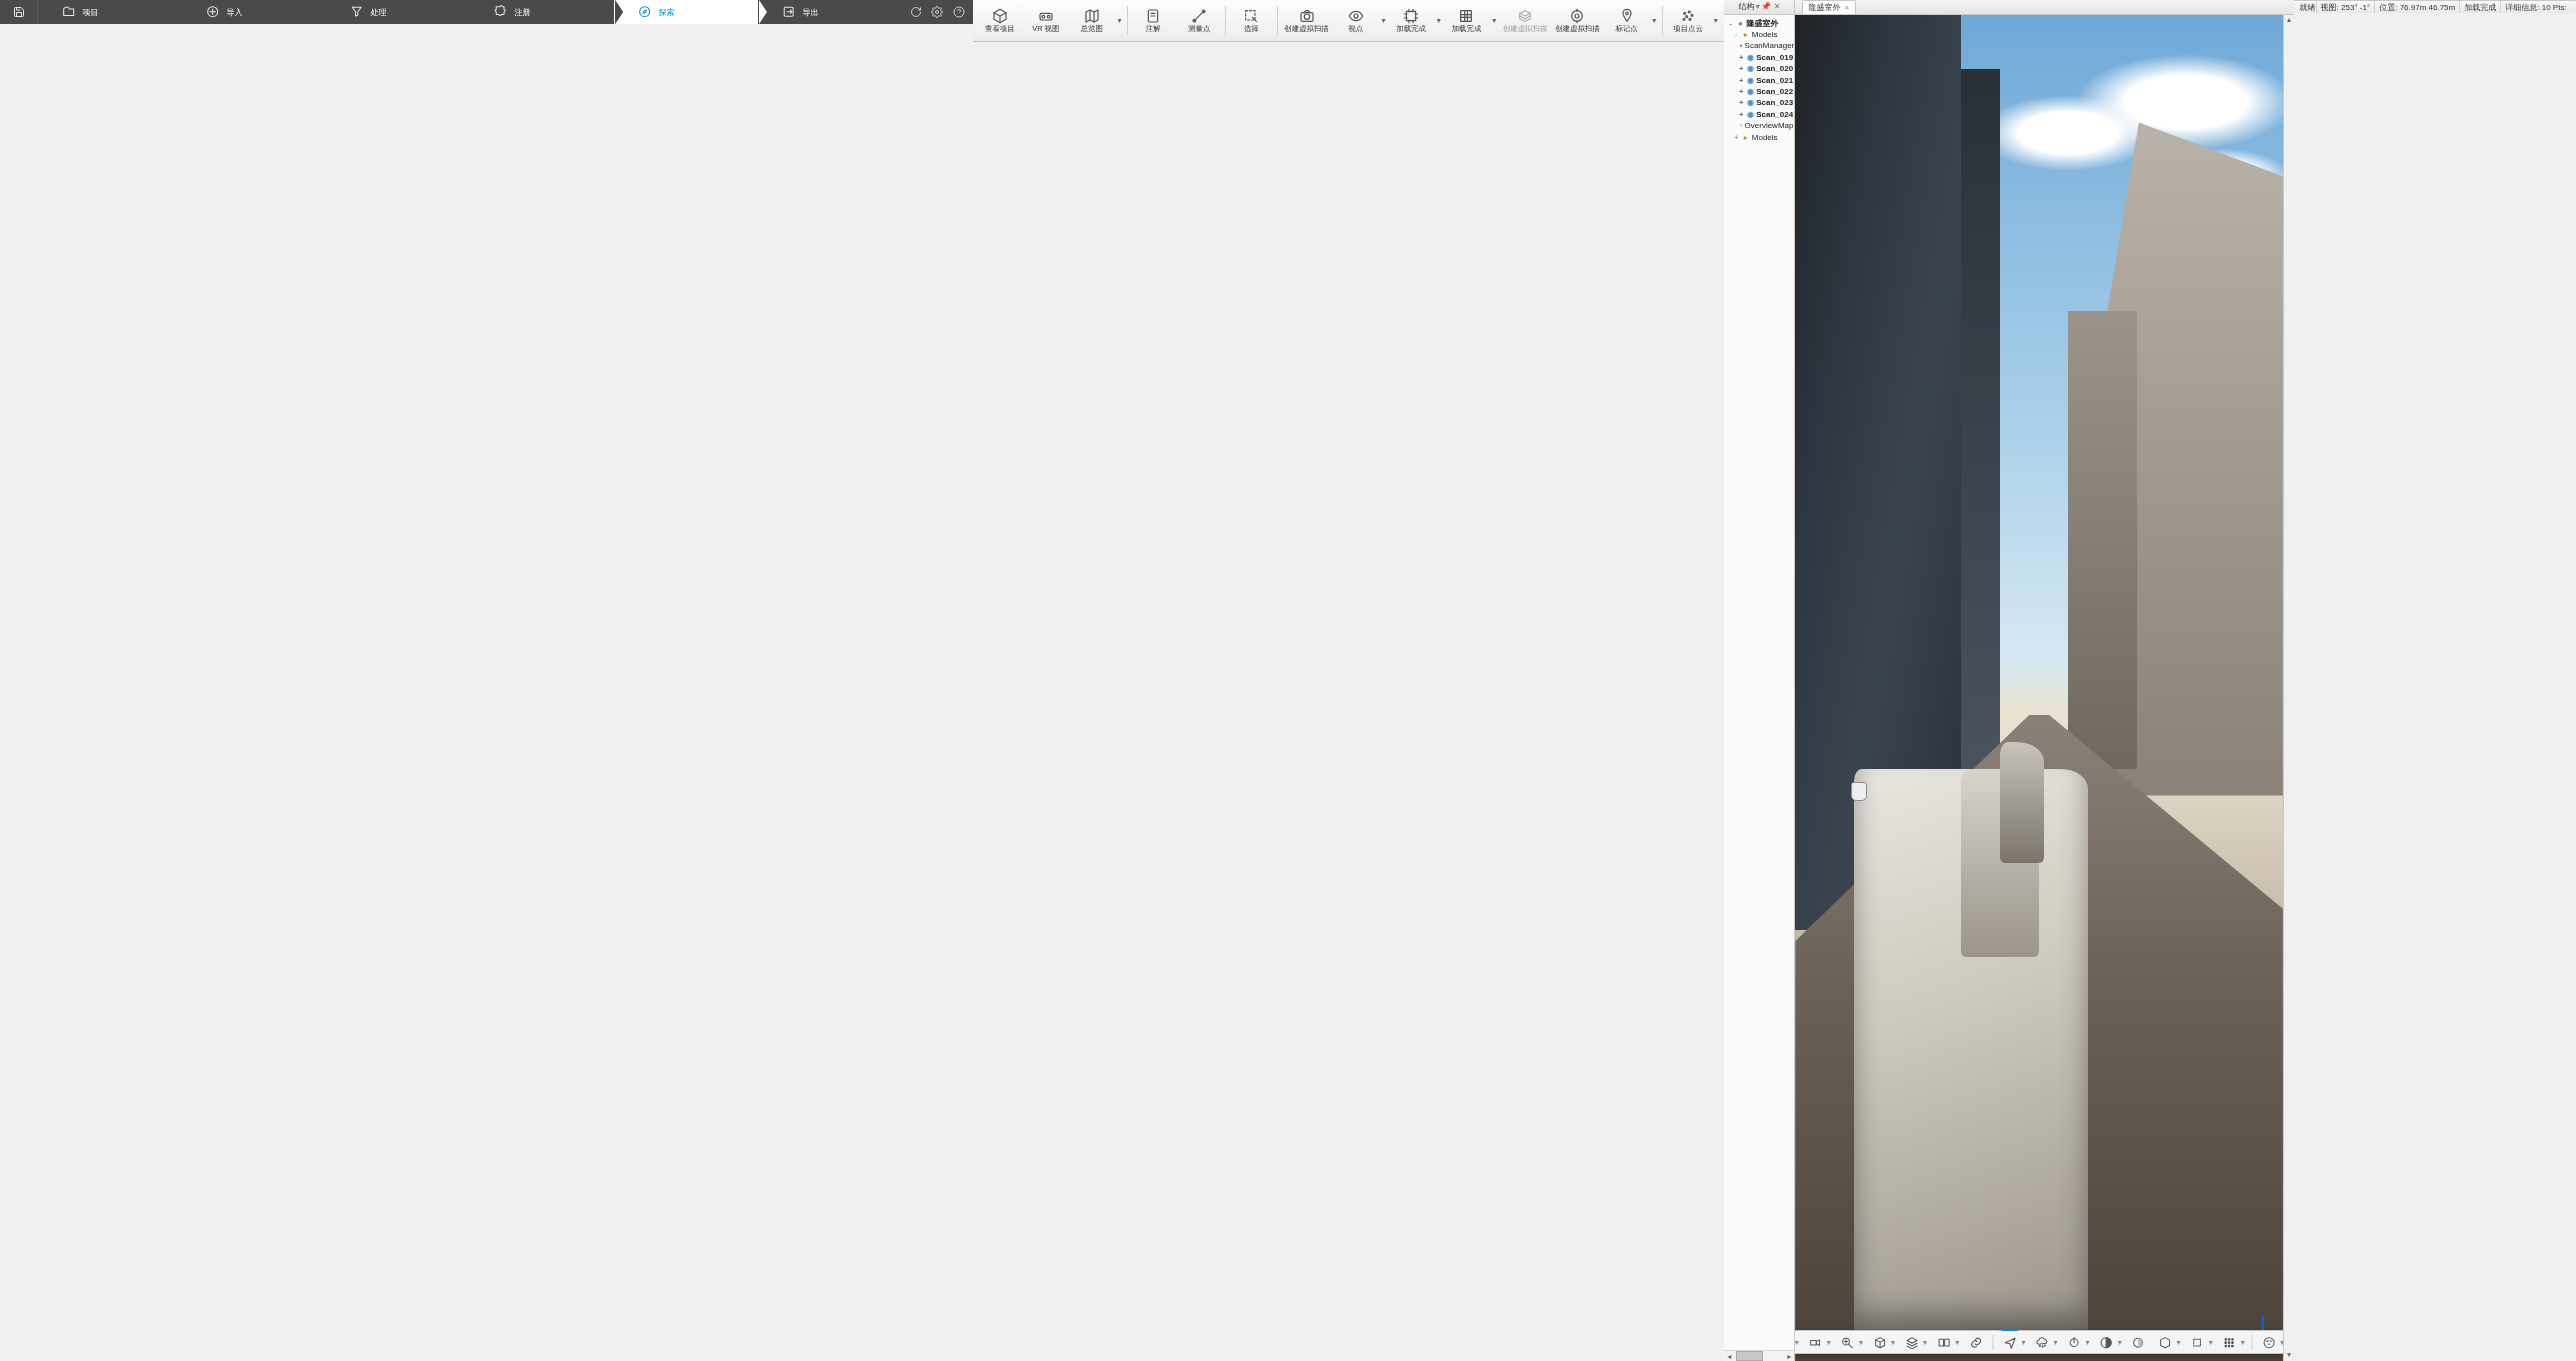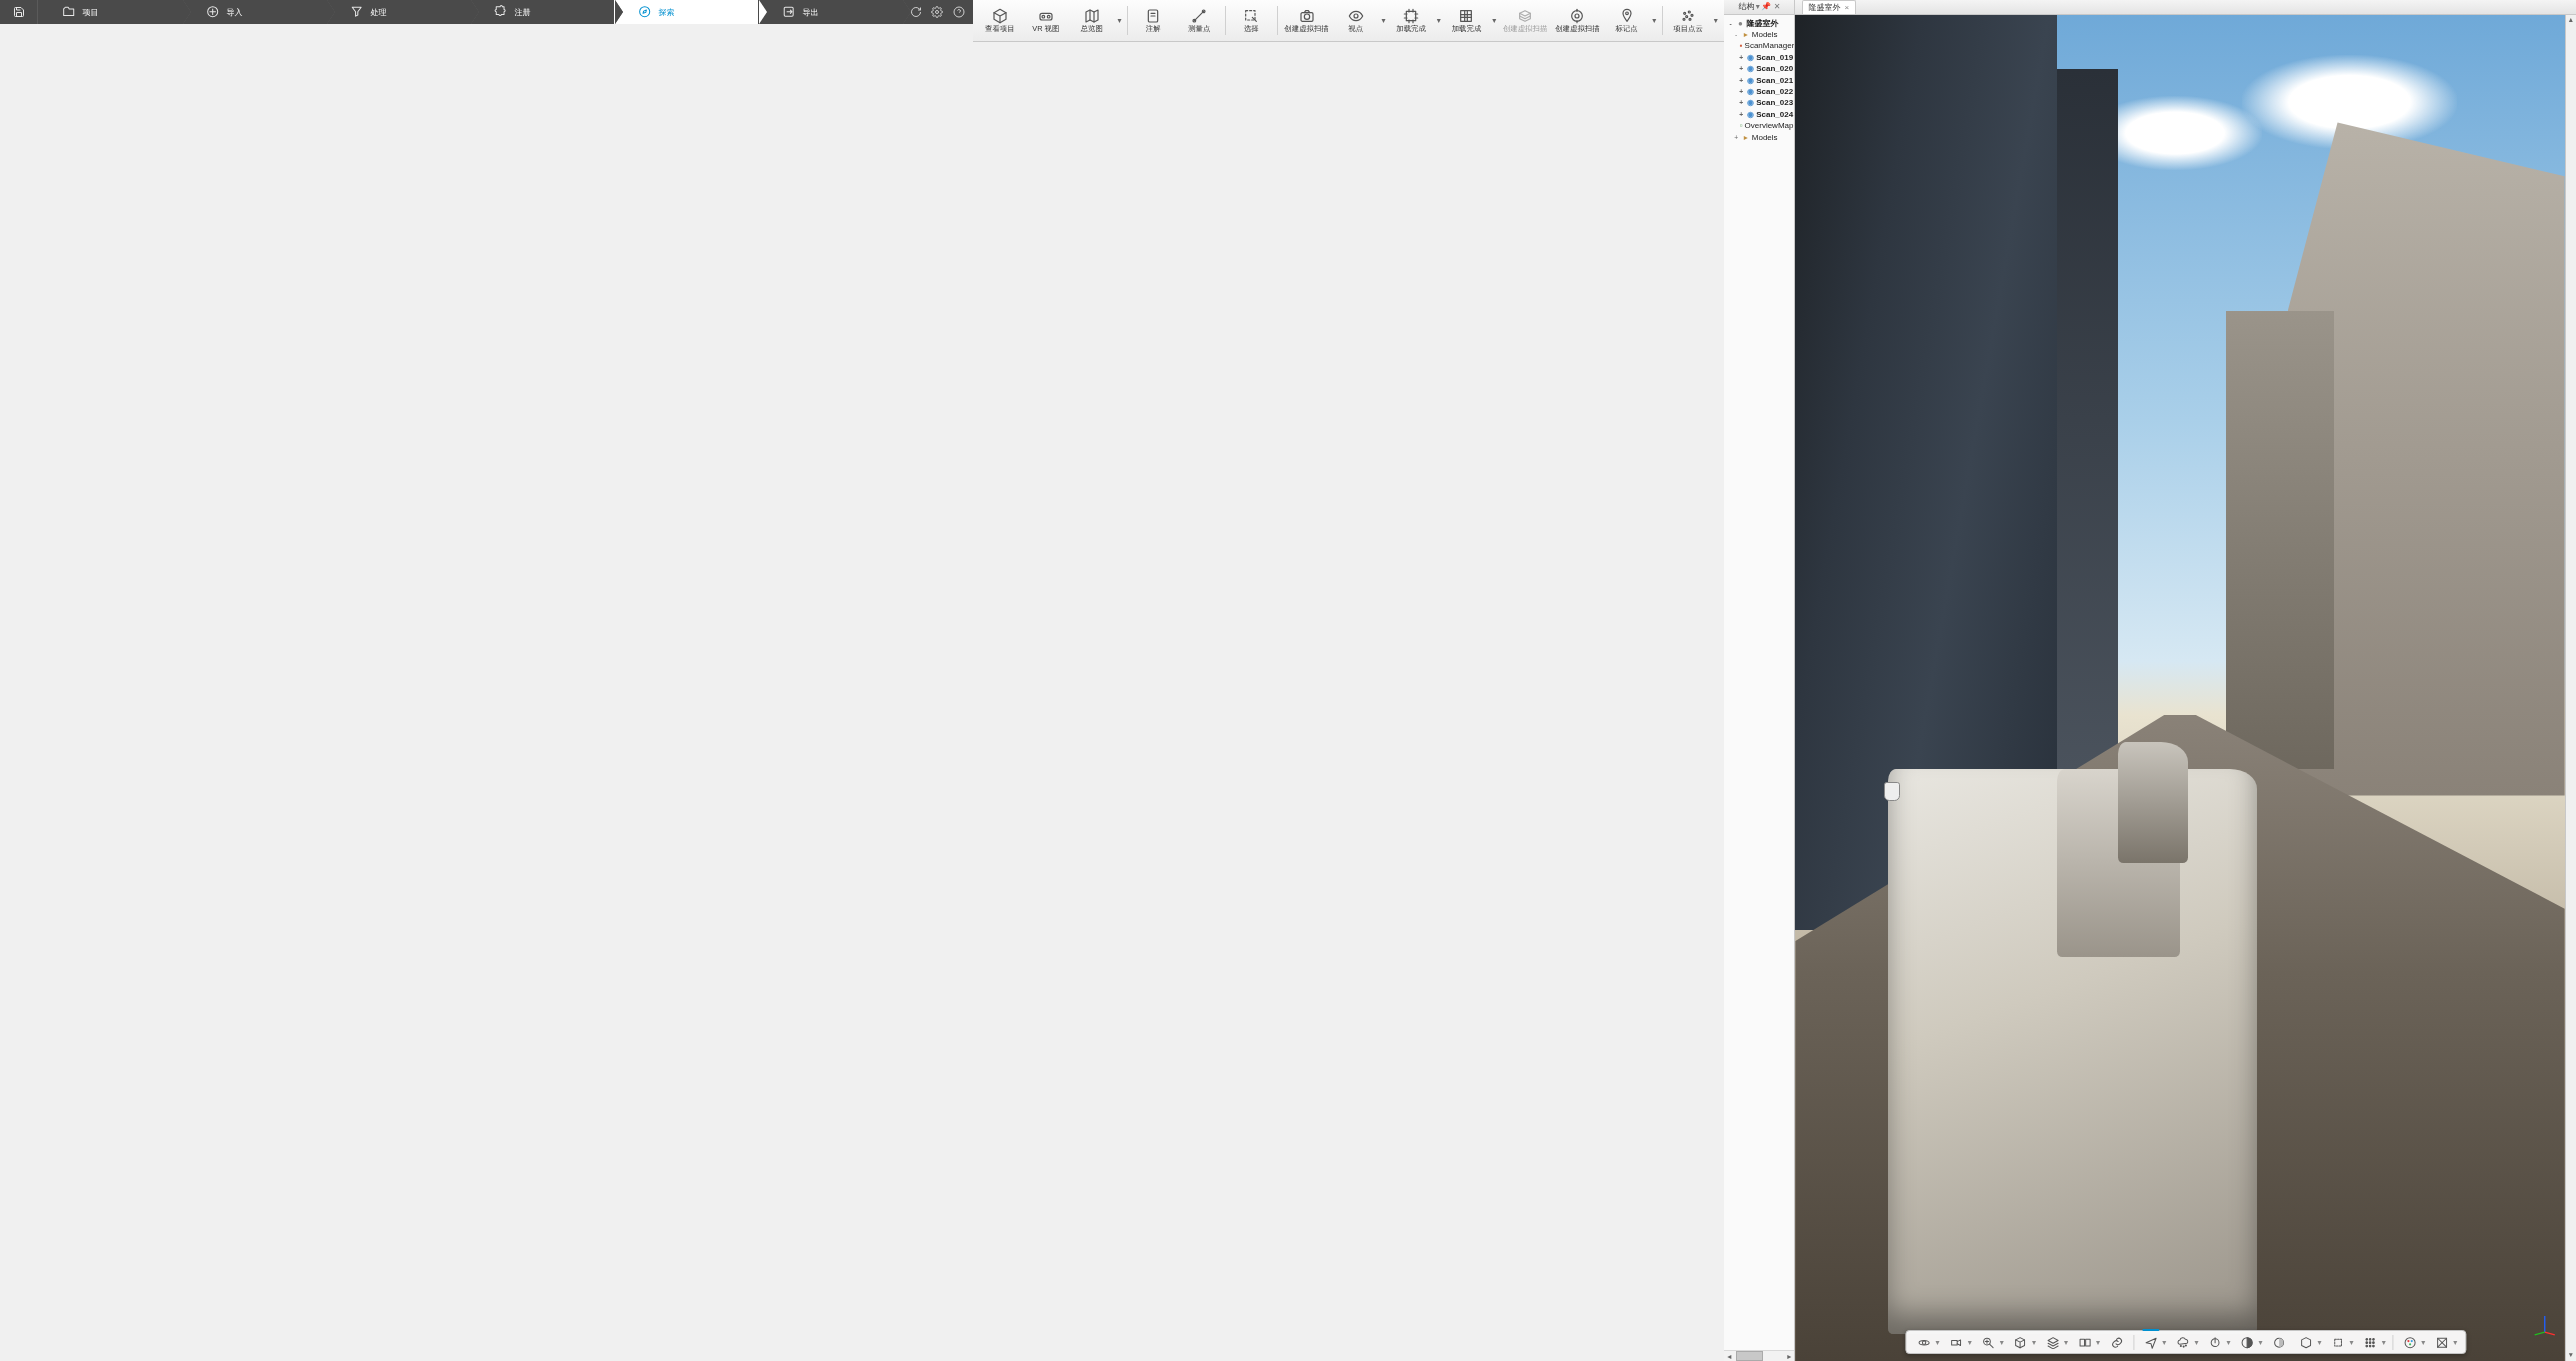--- a/index.html
+++ b/index.html
@@ -576,15 +576,23 @@
 
         <div class="viewport-sb">
           <div class="arrow">▲</div>
             <div class="track"></div>
             <div class="arrow">▼</div>
         </div>
       </div>
     </div>
   </div>
 
+  <div class="status">
+    <span>就绪</span>
+    <span class="sp"></span>
+    <span class="cell"><span>视图:</span>&nbsp;<span>253° -1°</span></span>
+    <span class="cell"><span>位置:</span>&nbsp;<span>76.97m 46.75m</span></span>
+    <span class="cell">加载完成</span>
+    <span class="cell"><span>详细信息:</span>&nbsp;<span>10 Pts:</span></span>
+  </div>
 
 </div>
 
 
 </body></html>

